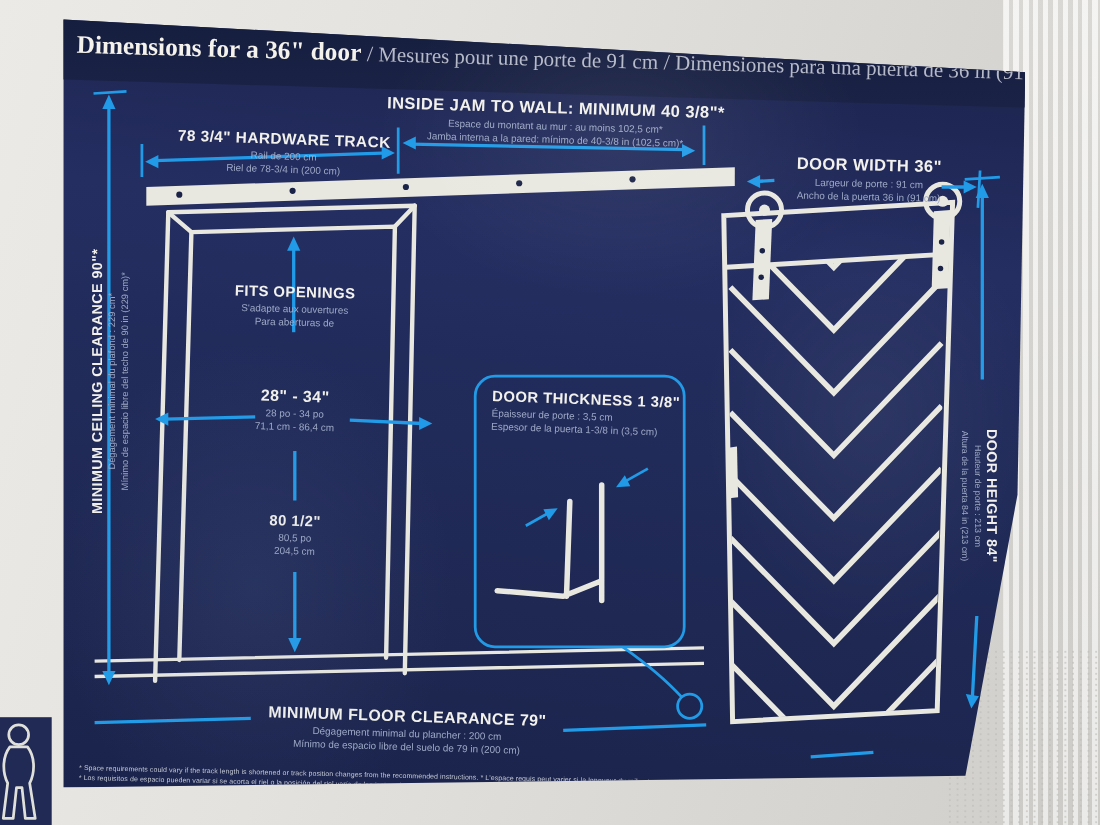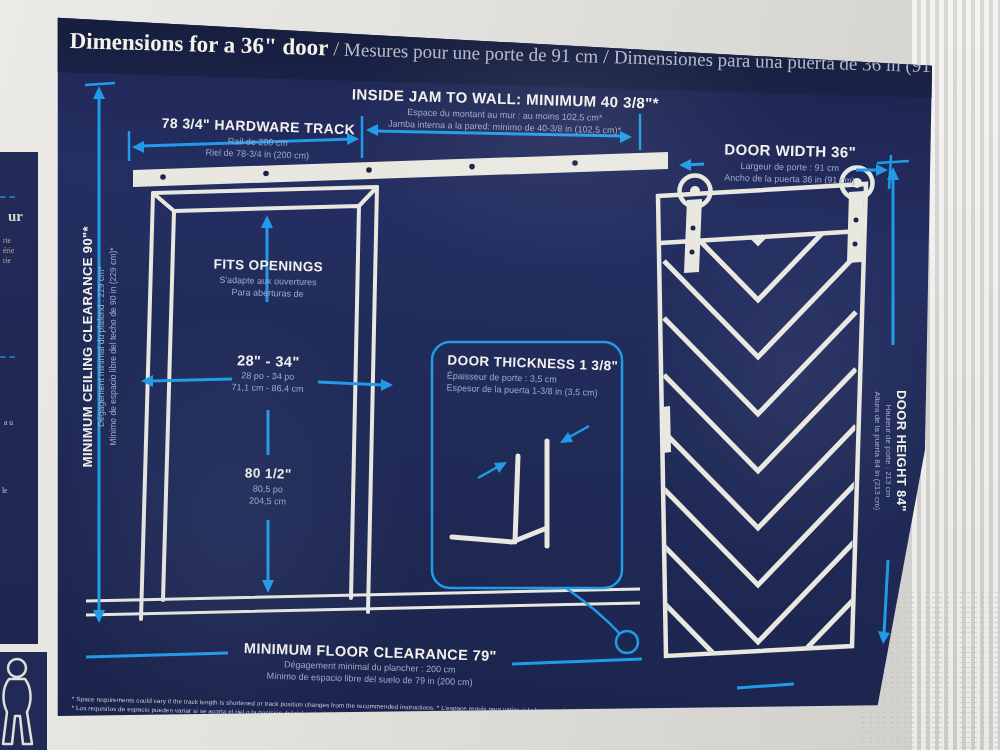--- a/index.html
+++ b/index.html
@@ -66,32 +66,20 @@
   .footnote{position:absolute;left:16px;top:682px;width:830px;transform:rotate(1.4deg);transform-origin:left top;
     font-size:6.3px;color:#c6cbd6;line-height:1.5;letter-spacing:.1px;}
 </style>
 </head>
 <body>
 
 <div class="photo">
   <div class="bg-right"></div>
   <div class="speckle"></div>
 
-  <div class="left-top">
-    <div class="bluedash" style="top:44px"></div>
-    <div class="frag frag-ur">ur</div>
-    <div class="frag frag-stack">
-      <div>rte</div>
-      <div>érie</div>
-      <div>rie</div>
-    </div>
-    <div class="bluedash" style="top:204px"></div>
-    <div class="frag frag-a">a u</div>
-    <div class="frag frag-le">le</div>
-  </div>
   <div class="left-bottom">
     <svg width="47" height="98" viewBox="0 0 47 98">
       <g fill="none" stroke="#dfe0da" stroke-width="2.5" stroke-linejoin="round">
         <circle cx="17" cy="16" r="9"></circle>
         <path d="M9,27 C2,36 2,50 7,60 L3,92 L12,92 L15,64 L20,64 L23,92 L32,92 L27,60 C32,50 32,36 25,27 Z"></path>
       </g>
     </svg>
   </div>
 
   <div class="main-panel">

